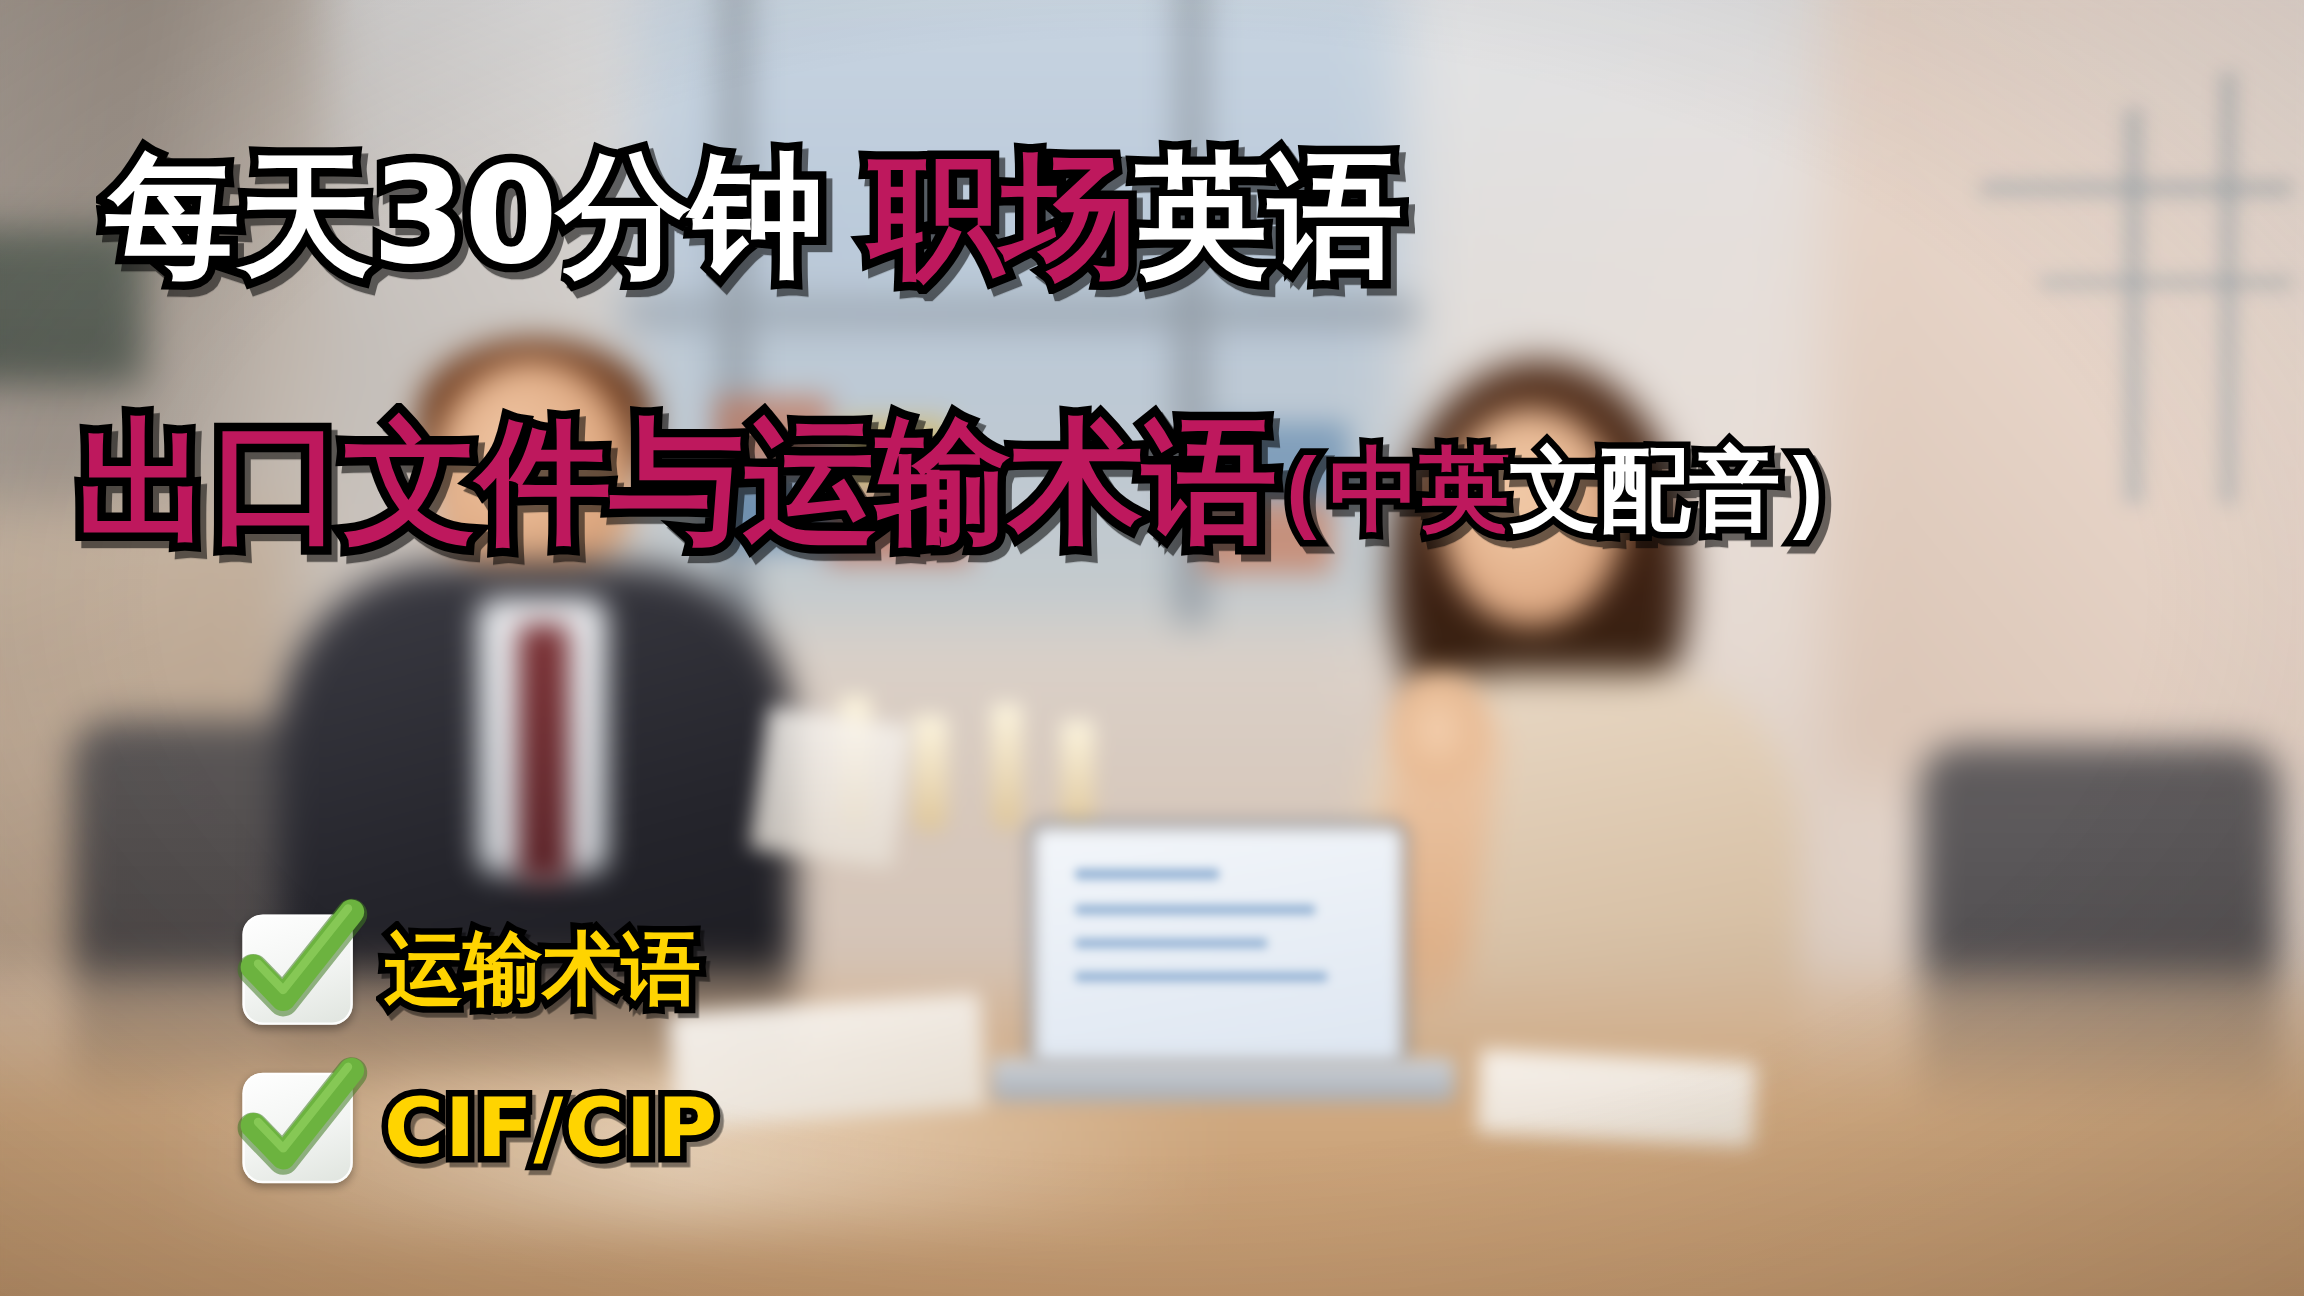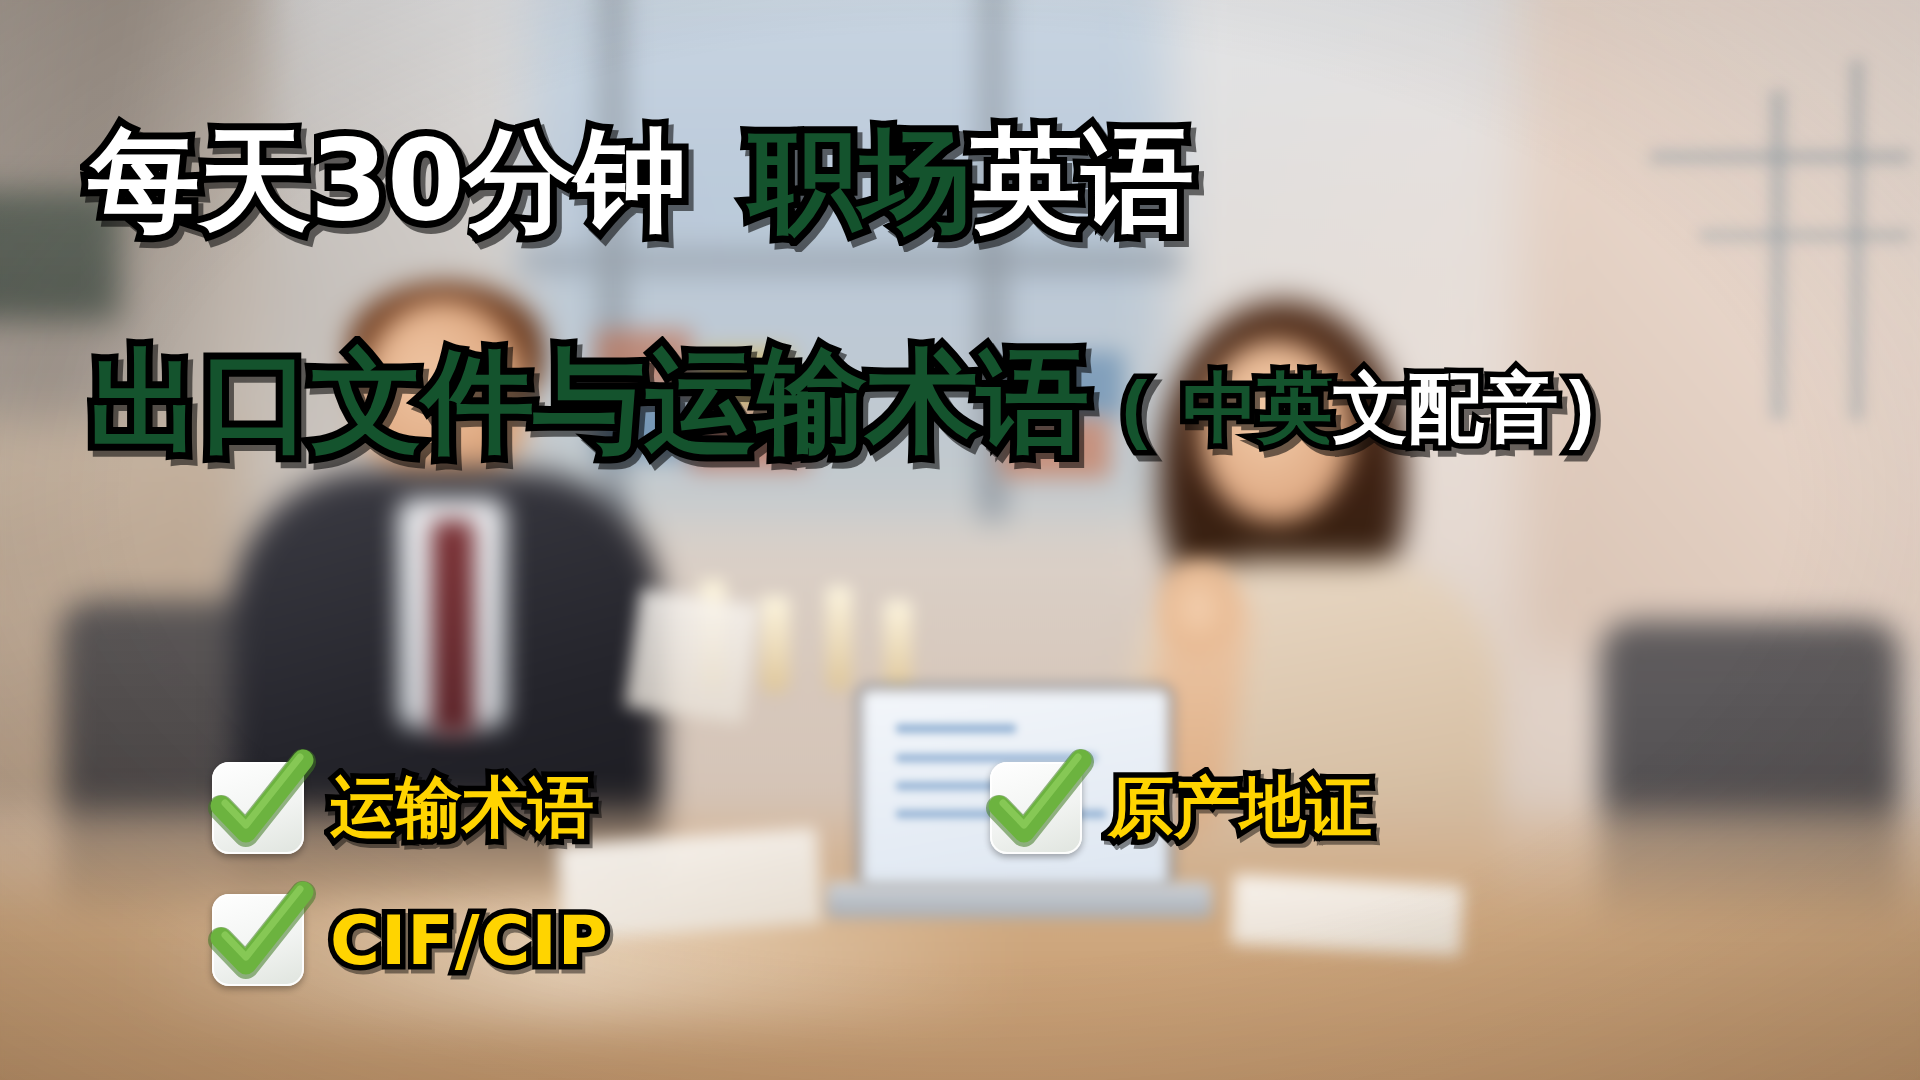--- a/index.html
+++ b/index.html
@@ -193,34 +193,33 @@
   }
   .t2-main { font-size:112px; font-weight:700; letter-spacing:-1px; }
   .t2-paren { font-size:76px; font-weight:700; letter-spacing:-1px; vertical-align:6px; }
 
   .tw {                       
     color:#ffffff;
     -webkit-text-stroke:14px #000;
     paint-order:stroke fill;
   }
   .ty {                       
-    color:#14532d;
+    color:#be185d;
     -webkit-text-stroke:14px #000;
     paint-order:stroke fill;
-    margin-left:25px;
   }
   .t2-paren .tw, .t2-paren .ty { -webkit-text-stroke-width:11px; }
 
   
   .title-line-1, .title-line-2 { filter:drop-shadow(5px 6px 0 rgba(0,0,0,.55)); }
 
   
   .check-grid { position:absolute; left:200px; top:742px; width:1460px; }
   .check-col { position:absolute; }
-  .col-left  { left:12px; }
+  .col-left  { left:2px; }
   .col-right { left:790px; }
 
   .check-item { display:flex; align-items:center; gap:26px; height:132px; }
 
   .check-box {
     position:relative; flex:0 0 auto;
     width:92px; height:92px; border-radius:17px;
     background:linear-gradient(160deg,#ffffff 0%,#f2f4f2 55%,#dfe4de 100%);
     box-shadow:0 3px 7px rgba(0,0,0,.32), inset 0 0 0 2px rgba(255,255,255,.9);
   }
@@ -337,26 +336,16 @@
           </svg>
         </span>
         <span class="check-label latin">CIF/CIP</span>
       </div>
 
     </div>
 
     <div class="check-col col-right">
 
 
-      <div class="check-item">
-        <span class="check-box">
-          <svg viewBox="0 0 116 116" aria-hidden="true">
-            <path d="M18 62 L43 88 L100 16" fill="none" stroke="#3f7a22" stroke-width="26" stroke-linecap="round" stroke-linejoin="round" opacity=".55"></path>
-            <path d="M18 60 L43 86 L100 14" fill="none" stroke="#6cb33f" stroke-width="21" stroke-linecap="round" stroke-linejoin="round"></path>
-            <path d="M22 57 L43 79 L97 11" fill="none" stroke="#8fcf5e" stroke-width="7" stroke-linecap="round" stroke-linejoin="round" opacity=".75"></path>
-          </svg>
-        </span>
-        <span class="check-label">原产地证</span>
-      </div>
 
     </div>
   </div>
 </div>
 
 </body></html>

